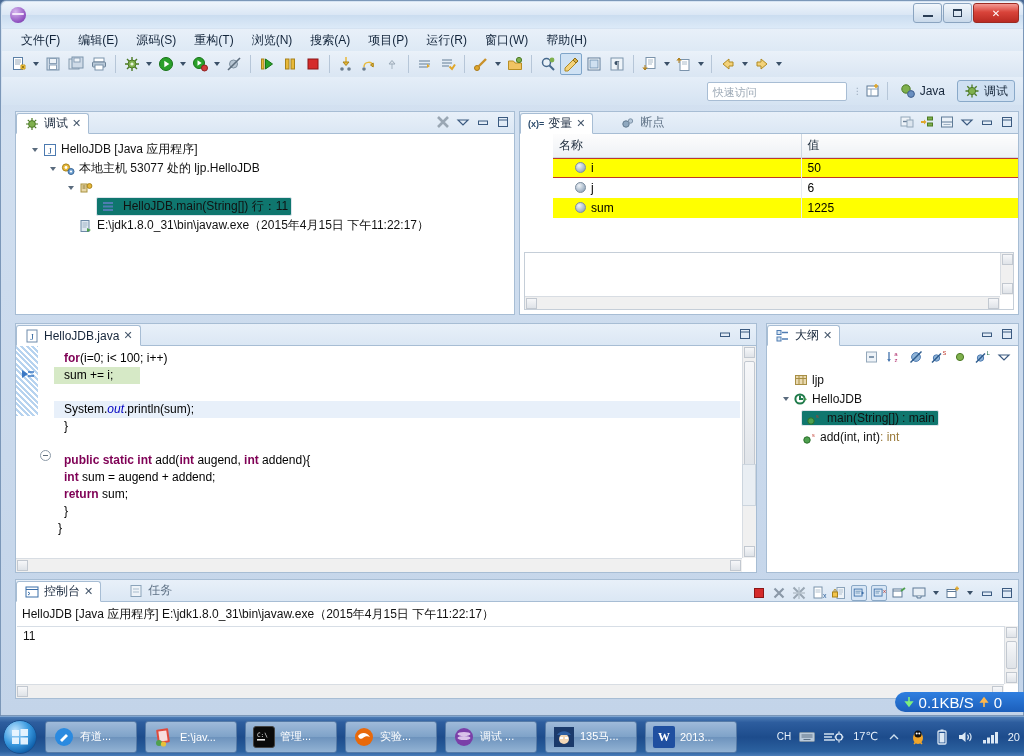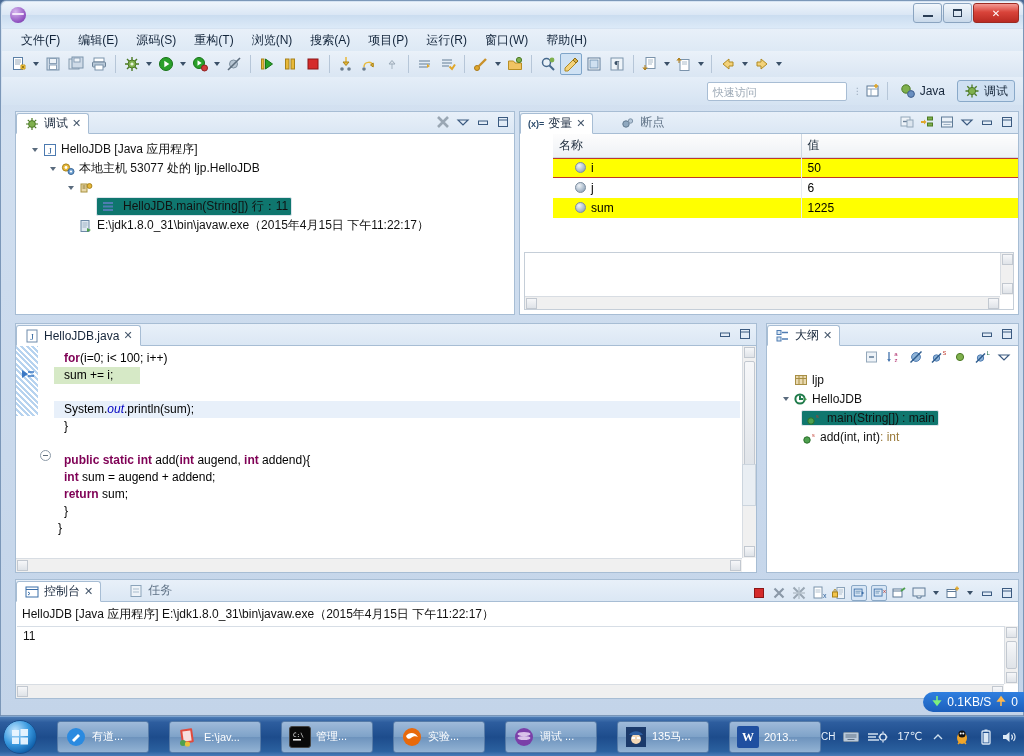--- a/index.html
+++ b/index.html
@@ -184,39 +184,39 @@
 
   
   .console-head { font-size:12px; color:#111; padding:4px 6px; white-space:nowrap;}
   .console-out { font-size:12px; color:#111; padding:2px 6px; font-family:"Liberation Sans",sans-serif;}
 
   
   .netwidget {
     position:absolute; right:0; top:692px; height:20px;
     background: linear-gradient(180deg,#2f7fe0,#1c5fbb);
     border-radius:10px 0 0 10px;
-    display:flex; align-items:center; gap:4px; padding:0 6px 0 8px;
-    color:#fff; font-size:12px; white-space:nowrap;
+    display:flex; align-items:center; gap:4px; padding:0 22px 0 8px;
+    color:#fff; font-size:15px; white-space:nowrap;
   }
 
   
   .taskbar {
     position:absolute; left:0; top:716px; width:1024px; height:40px;
     background: linear-gradient(180deg,#4d7cb5 0%, #2d5d9e 14%, #1d4c8c 52%, #2b619f 88%, #4b7cb8 100%);
     display:flex; align-items:center;
     border-top:1px solid #7ea4cf;
   }
   .start-orb {
     width:34px;height:34px;border-radius:50%; margin-left:3px; flex:none;
     background: radial-gradient(circle at 35% 30%, #bfe4ff 0%, #3a9ae0 45%, #0b5aa5 80%, #063a70 100%);
     border:1px solid #1a4f8e;
     display:flex;align-items:center;justify-content:center;
   }
   .tb-item {
-    height:32px; min-width:92px; margin-left:20px;
+    height:32px; min-width:92px; margin-left:8px;
     background: linear-gradient(180deg,#9fbada 0%, #7ea2c8 50%, #6d93bd 51%, #93b3d4 100%);
     border:1px solid #567ba8; border-radius:3px;
     display:flex; align-items:center; gap:5px; padding:0 7px;
     color:#fff; font-size:11px; white-space:nowrap; overflow:hidden;
   }
   .tb-ico { width:22px;height:22px;border-radius:3px;flex:none; display:flex;align-items:center;justify-content:center;}
   .tray { margin-left:auto; display:flex; align-items:center; gap:8px; padding-right:4px; color:#e9f2fb; font-size:11px;}
   .tray-ico { width:16px;height:16px; display:flex;align-items:center;justify-content:center;}
 </style>
 </head>

